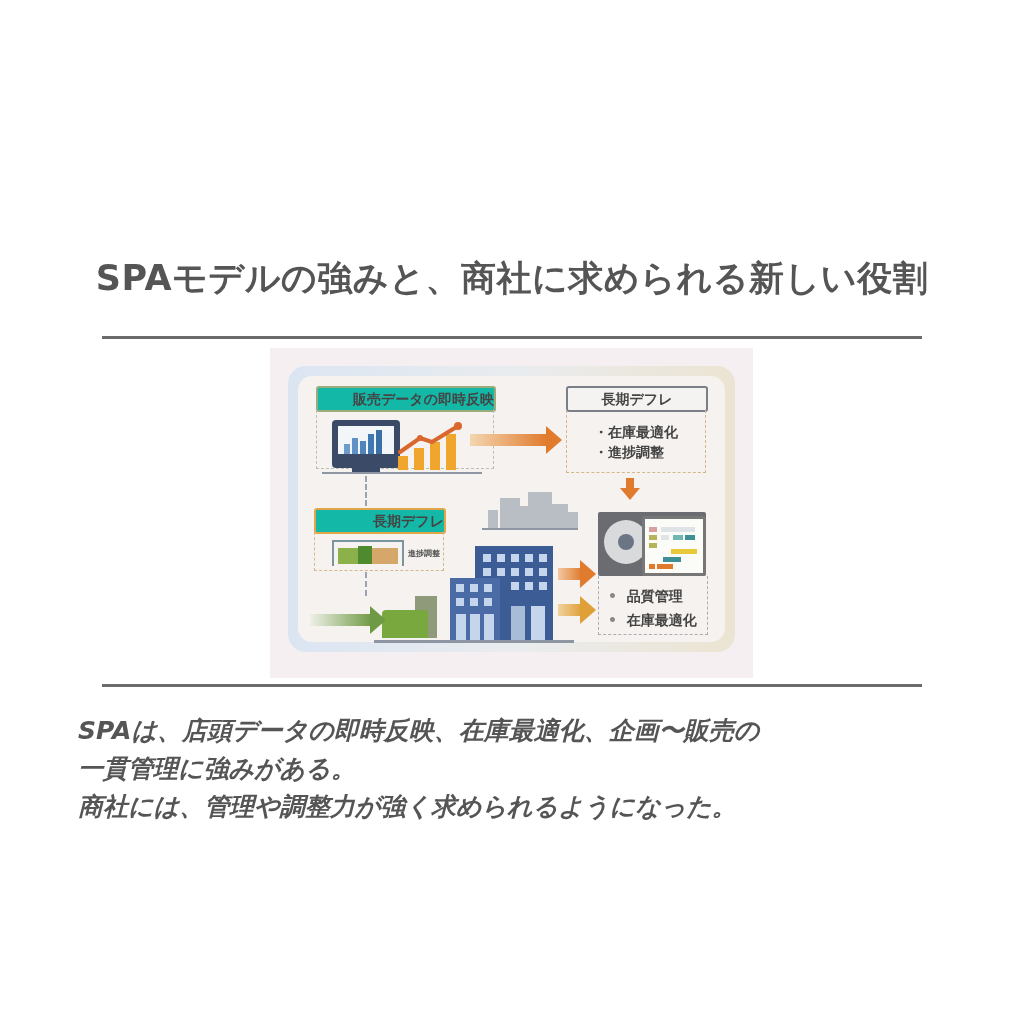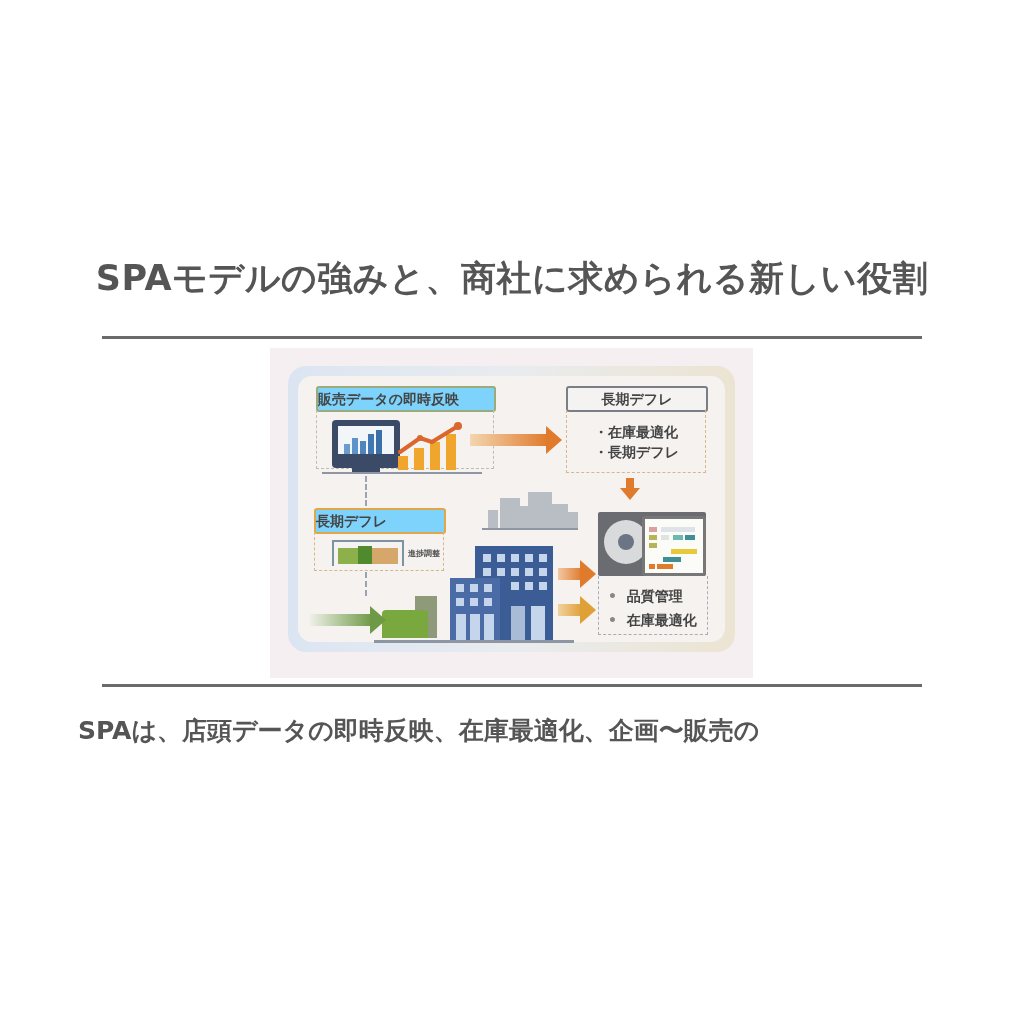--- a/index.html
+++ b/index.html
@@ -20,22 +20,22 @@
   }
   .frame {
     position:absolute; left:18px; top:18px; width:447px; height:286px; border-radius:18px;
     background:linear-gradient(90deg,#dbe5f2 0%, #e9ecef 50%, #ece4d2 100%);
   }
   .frame-inner {
     position:absolute; left:10px; top:10px; right:10px; bottom:10px; border-radius:14px;
     background:#f5f2ef;
   }
   .label-box {
-    position:absolute; background:#7dd3fc; border:2px solid #9bab7c; border-radius:3px;
-    font-size:14px; font-weight:bold; color:#444; text-align:left; line-height:22px;
+    position:absolute; background:#14b8a6; border:2px solid #9bab7c; border-radius:3px;
+    font-size:14px; font-weight:bold; color:#444; text-align:right; line-height:22px;
   }
   .dash-box { position:absolute; border:1.5px dashed #d2b88a; }
   .role-box {
     position:absolute; background:#f5f3f2; border:2px solid #7a7e86; border-radius:3px;
     font-size:14px; font-weight:bold; color:#444; text-align:center; line-height:22px;
   }
   .bullets { position:absolute; font-size:14px; font-weight:bold; color:#444; line-height:20px; }
   .arrow { position:absolute; height:12px; }
   .arrow::after {
     content:""; position:absolute; right:-14px; top:-8px;
@@ -58,21 +58,21 @@
   }
   .gear-hole { position:absolute; border-radius:50%; background:#6c7584; }
   .clip {
     position:absolute; background:#fbfbf8; border:3px solid #777; border-radius:3px;
   }
   .cell { position:absolute; height:5px; }
   .body-text {
     position:absolute; left:78px; top:712px; width:880px; font-size:25px; font-weight:bold;
     color:#555; line-height:38px;
   }
-  .body-text div { white-space:nowrap; }
+  .body-text div { white-space:nowrap;font-style:italic; }
 </style>
 </head>
 <body>
 
 <div class="title">SPAモデルの強みと、商社に求められる新しい役割</div>
 <div class="rule top"></div>
 
 <div class="figure">
   <div class="frame">
     <div class="frame-inner"></div>
@@ -104,21 +104,21 @@
     </svg>
   </div>
   <div class="ground" style="left:52px; top:124px; width:160px; height:2px;"></div>
 
   <div class="arrow" style="left:200px; top:86px; width:78px; background:linear-gradient(90deg,#f3d6b0,#e07a2c); border-left-color:#e07a2c;"></div>
 
   <div class="role-box" style="left:296px; top:38px; width:138px; height:22px;">長期デフレ</div>
   <div class="dash-box" style="left:296px; top:62px; width:138px; height:62px; border-top:none;"></div>
   <div class="bullets" style="left:324px; top:74px;">
     <div>・在庫最適化</div>
-    <div>・長期デフレ</div>
+    <div>・進捗調整</div>
   </div>
 
   <div style="position:absolute; left:356px; top:130px; width:8px; height:10px; background:#e07a2c;"></div>
   <div style="position:absolute; left:350px; top:140px; width:0; height:0; border-left:10px solid transparent; border-right:10px solid transparent; border-top:12px solid #e07a2c;"></div>
 
   <div class="vdash" style="left:95px; top:128px; height:30px;"></div>
 
   <div class="label-box" style="left:44px; top:160px; width:128px; height:22px; border-color:#e0a64a;">長期デフレ</div>
   <div class="dash-box" style="left:44px; top:184px; width:128px; height:38px; border-top:none;"></div>
   <div style="position:absolute; left:62px; top:192px; width:68px; height:24px; border:2px solid #7a95a0; border-bottom:none;">
@@ -200,13 +200,15 @@
   <div class="bullets" style="left:338px; top:236px; font-size:14px; line-height:24px;">
     <div><span style="color:#888;">•</span>&nbsp;&nbsp;<span>品質管理</span></div>
     <div><span style="color:#888;">•</span>&nbsp;&nbsp;<span>在庫最適化</span></div>
   </div>
 </div>
 
 <div class="rule bottom"></div>
 
 <div class="body-text">
   <div>SPAは、店頭データの即時反映、在庫最適化、企画〜販売の</div>
+  <div>一貫管理に強みがある。</div>
+  <div>商社には、管理や調整力が強く求められるようになった。</div>
 </div>
 
 </body></html>

